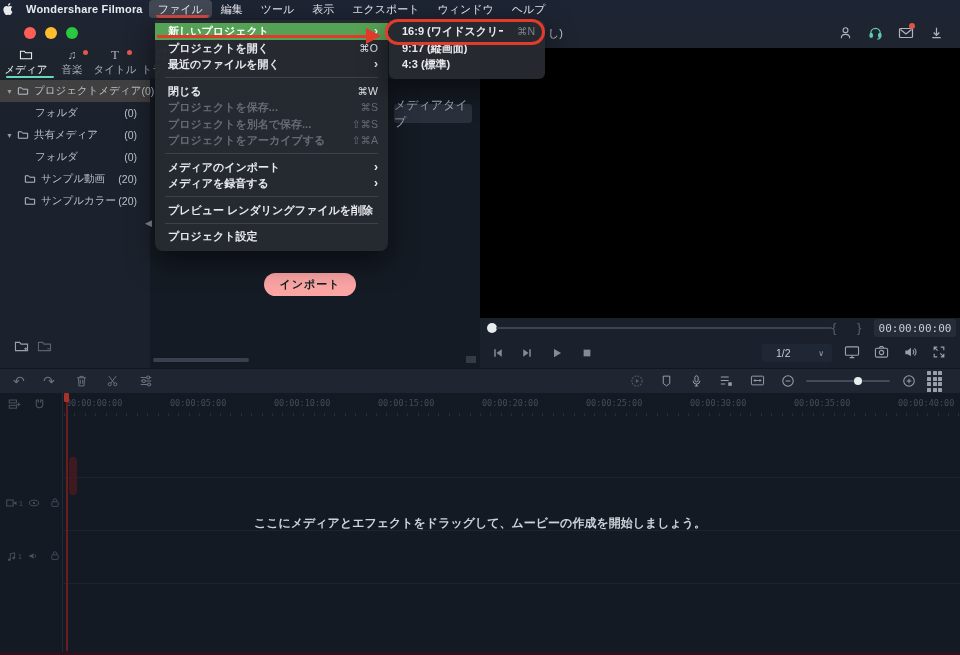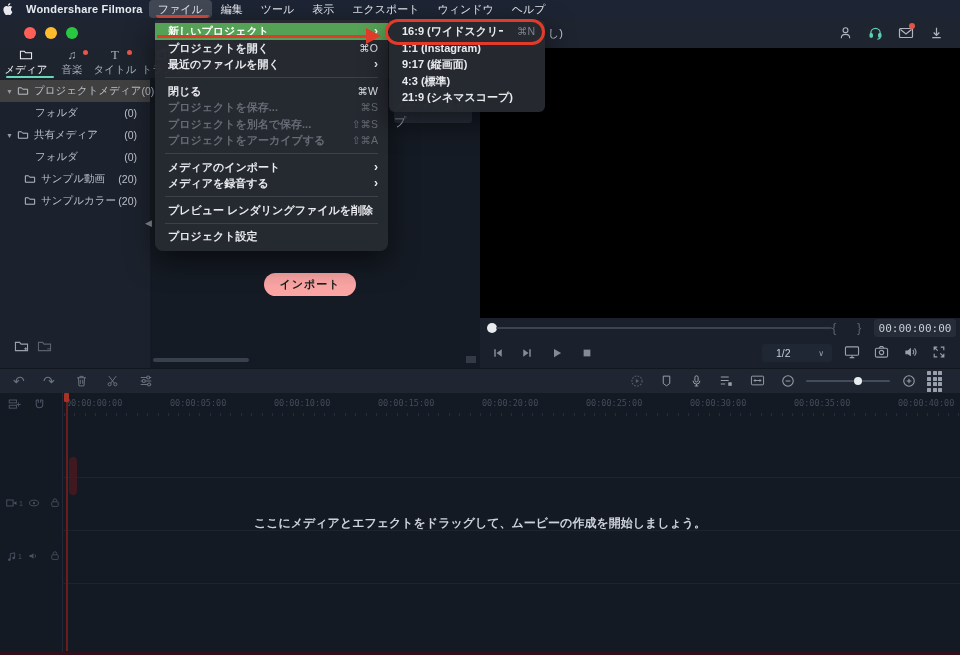--- a/index.html
+++ b/index.html
@@ -592,39 +592,31 @@
       </div>
     </div>
 
   <div class="menu sub-menu">
 
       <div class="menu-item">
         <span class="lbl">16:9 (ワイドスクリーン)</span>
         <span class="sc" style="color:#7d838c">⌘N</span>
       </div>
 
-      <div class="menu-item">
-        <span class="lbl">1:1 (Instagram)</span>
-
-      </div>
 
       <div class="menu-item">
         <span class="lbl">9:17 (縦画面)</span>
 
       </div>
 
       <div class="menu-item">
         <span class="lbl">4:3 (標準)</span>
 
       </div>
 
-      <div class="menu-item">
-        <span class="lbl">21:9 (シネマスコープ)</span>
-
-      </div>
     </div>
 
   <div class="anno anno-underline abs"></div>
   <div class="anno anno-arrow-shaft abs"></div>
   <div class="anno anno-arrow-head abs"></div>
   <div class="anno anno-oval abs"></div>
 
 </div>
 
 </body></html>

